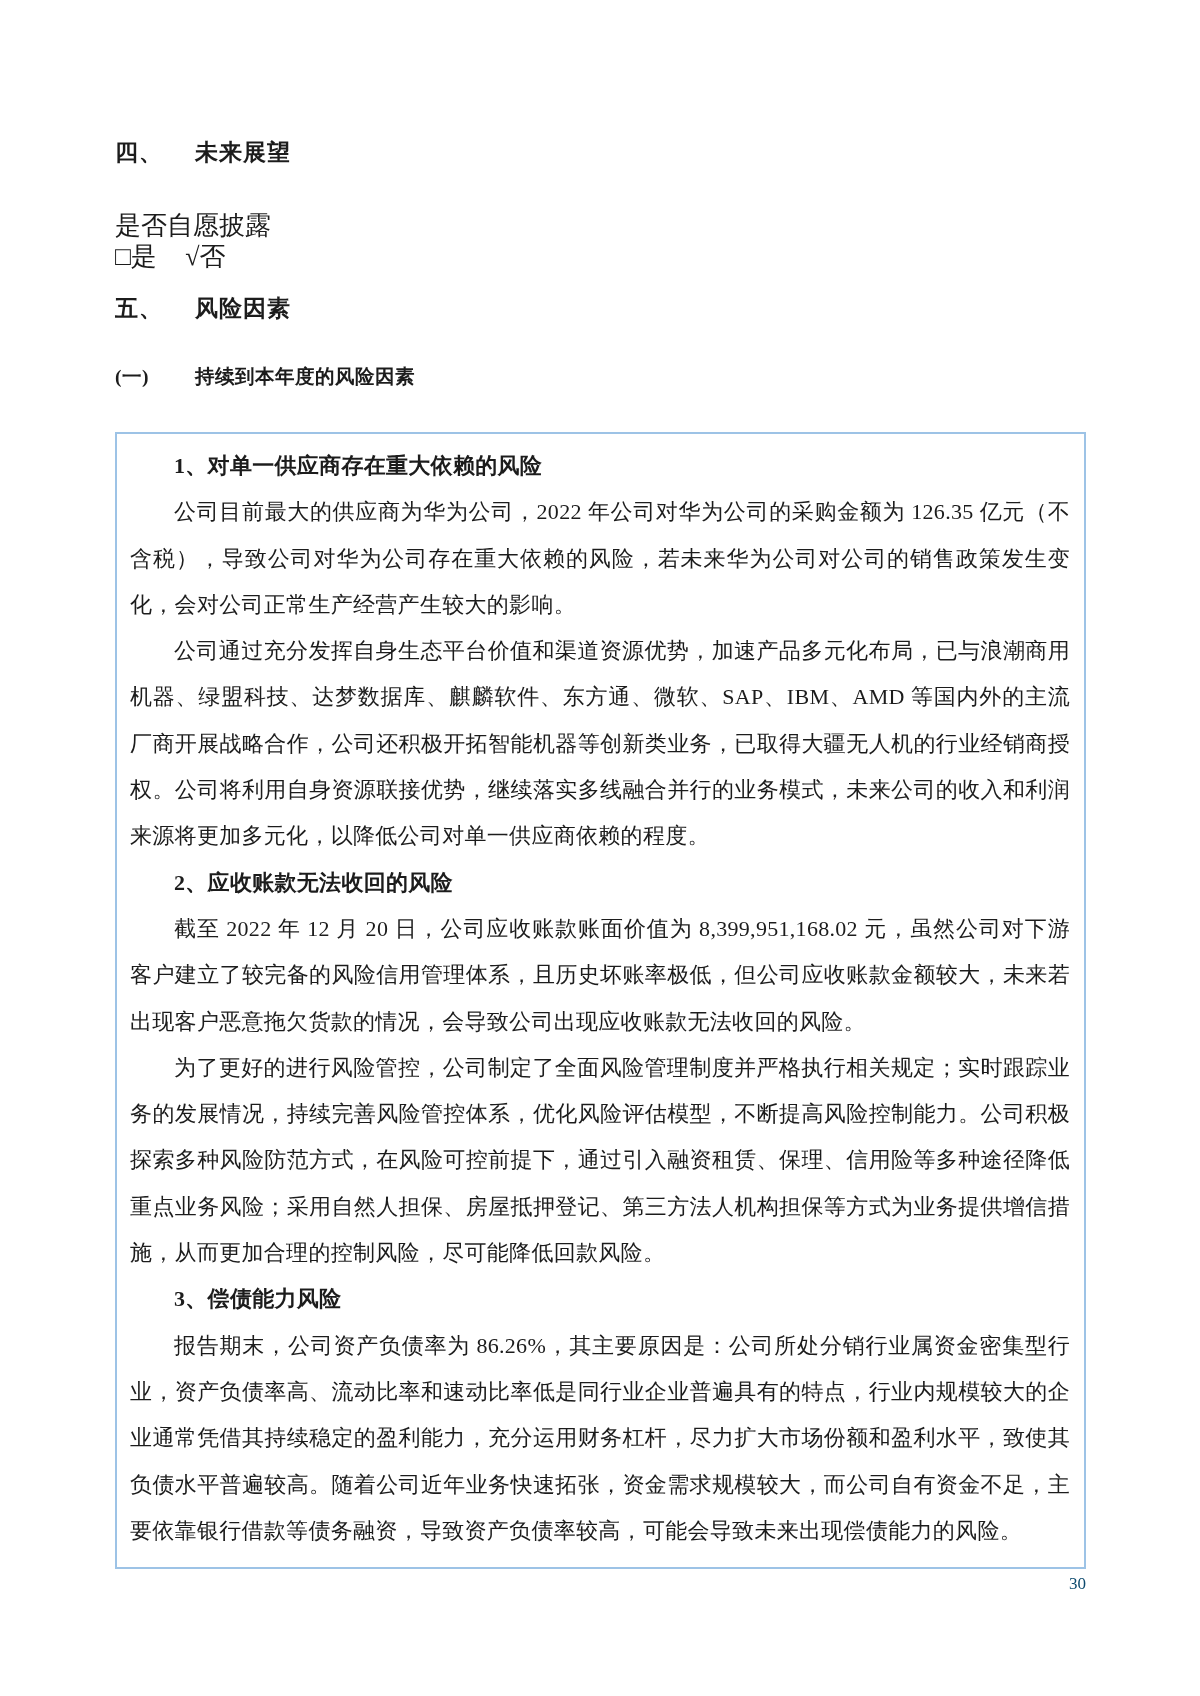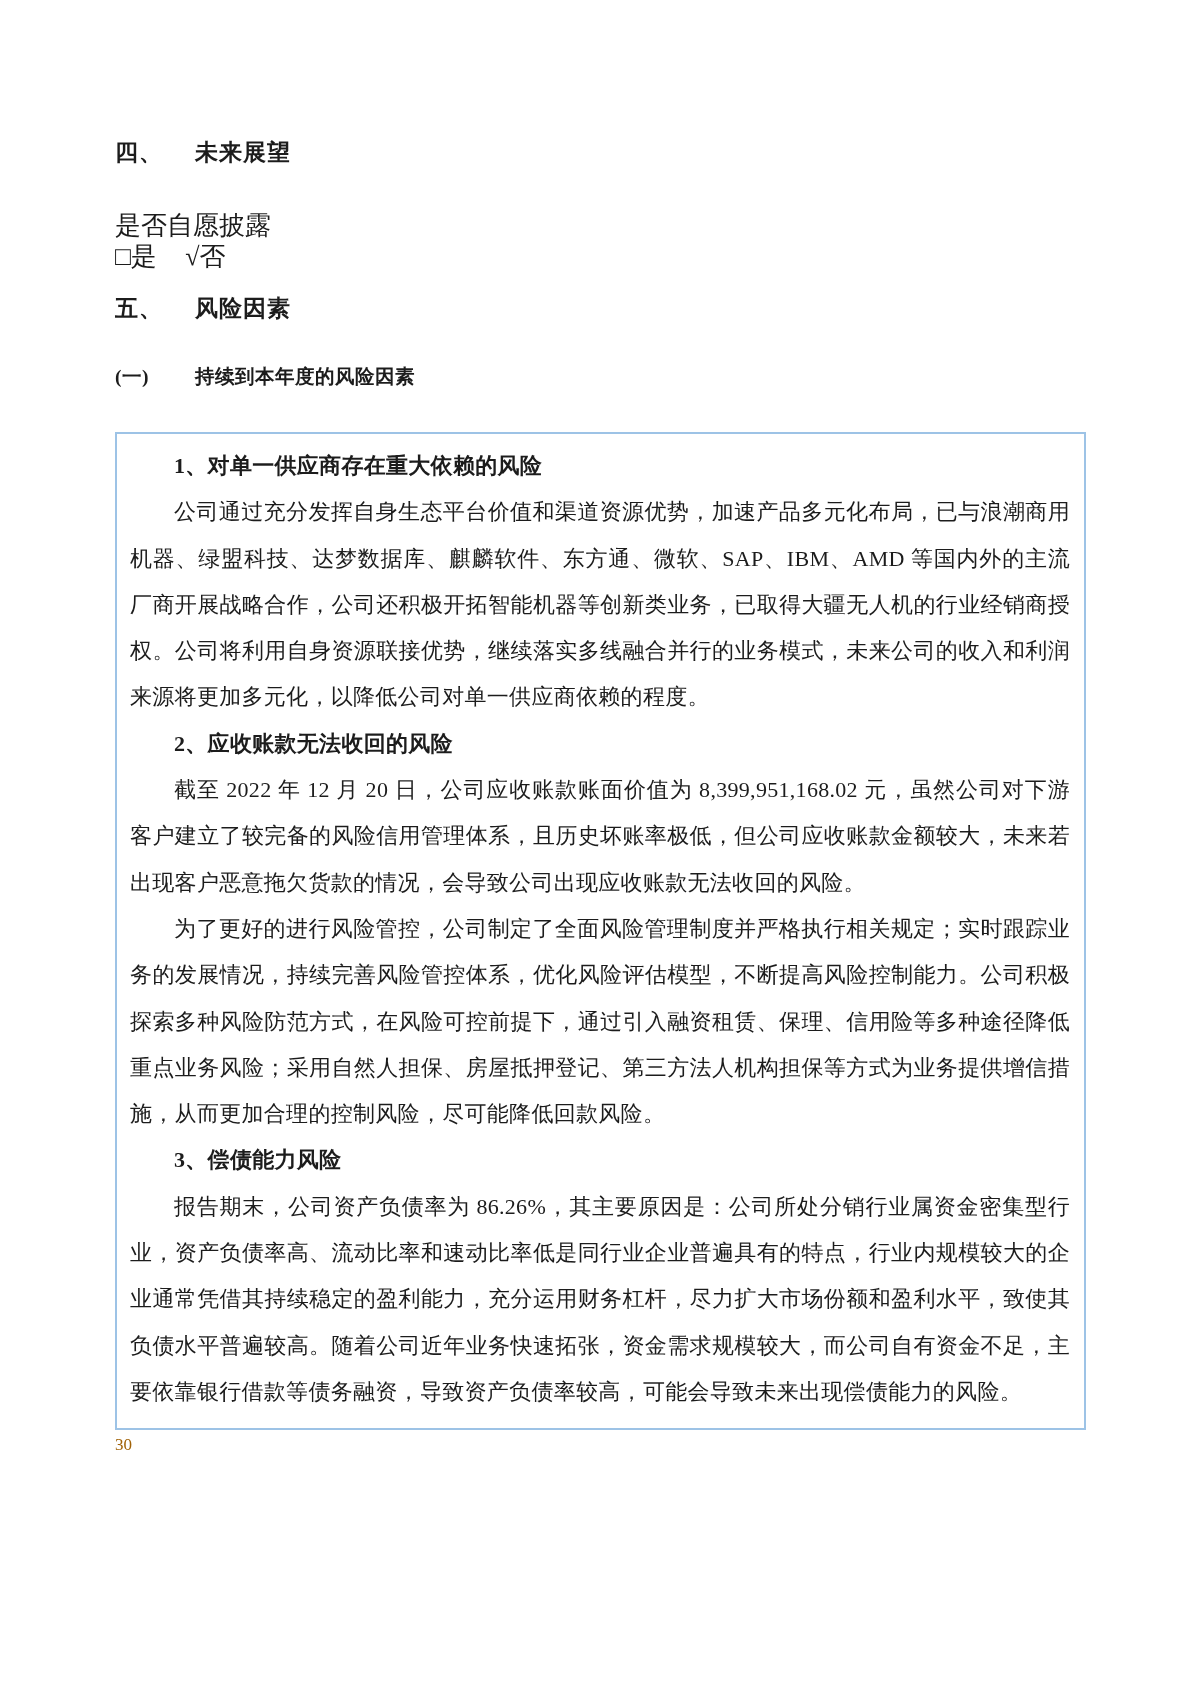--- a/index.html
+++ b/index.html
@@ -65,24 +65,24 @@
   .risk-para {
     text-indent: 2em;
     text-align: justify;
     text-justify: inter-ideograph;
     letter-spacing: 0.3px;
   }
 
   
   .footer {
     margin-top: 2px;
-    text-align: left;
+    text-align: right;
     font-size: 17px;
     line-height: 26px;
-    color: #a16207;
+    color: #0c4a6e;
   }
 </style>
 </head>
 <body>
 
 <div class="page">
 
   <div class="sec-heading">
     <span class="sec-num">四、</span>
     <span class="sec-title">未来展望</span>
@@ -103,20 +103,21 @@
 
   <div class="sub-heading">
     <span class="sec-num">(一)</span>
     <span class="sec-title">持续到本年度的风险因素</span>
   </div>
 
   <div class="risk-box" style="border-color: rgb(157, 195, 230);">
 
     <div class="risk-item">
       <div class="risk-heading">1、对单一供应商存在重大依赖的风险</div>
+      <p class="risk-para">公司目前最大的供应商为华为公司，2022 年公司对华为公司的采购金额为 126.35 亿元（不含税），导致公司对华为公司存在重大依赖的风险，若未来华为公司对公司的销售政策发生变化，会对公司正常生产经营产生较大的影响。</p>
       <p class="risk-para">公司通过充分发挥自身生态平台价值和渠道资源优势，加速产品多元化布局，已与浪潮商用机器、绿盟科技、达梦数据库、麒麟软件、东方通、微软、SAP、IBM、AMD 等国内外的主流厂商开展战略合作，公司还积极开拓智能机器等创新类业务，已取得大疆无人机的行业经销商授权。公司将利用自身资源联接优势，继续落实多线融合并行的业务模式，未来公司的收入和利润来源将更加多元化，以降低公司对单一供应商依赖的程度。</p>
     </div>
 
     <div class="risk-item">
       <div class="risk-heading">2、应收账款无法收回的风险</div>
       <p class="risk-para">截至 2022 年 12 月 20 日，公司应收账款账面价值为 8,399,951,168.02 元，虽然公司对下游客户建立了较完备的风险信用管理体系，且历史坏账率极低，但公司应收账款金额较大，未来若出现客户恶意拖欠货款的情况，会导致公司出现应收账款无法收回的风险。</p>
       <p class="risk-para">为了更好的进行风险管控，公司制定了全面风险管理制度并严格执行相关规定；实时跟踪业务的发展情况，持续完善风险管控体系，优化风险评估模型，不断提高风险控制能力。公司积极探索多种风险防范方式，在风险可控前提下，通过引入融资租赁、保理、信用险等多种途径降低重点业务风险；采用自然人担保、房屋抵押登记、第三方法人机构担保等方式为业务提供增信措施，从而更加合理的控制风险，尽可能降低回款风险。</p>
     </div>
 
     <div class="risk-item">

